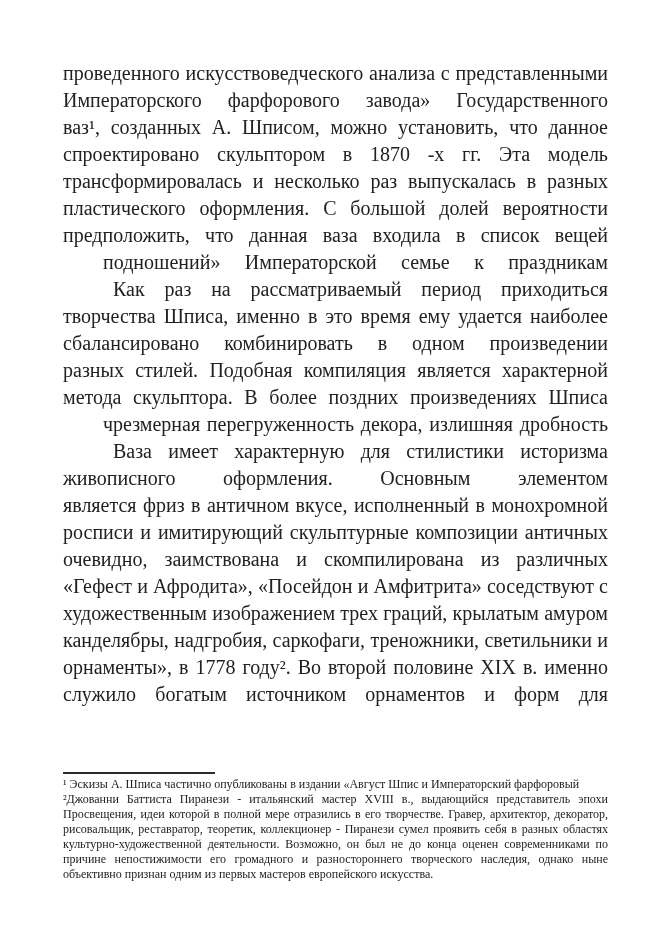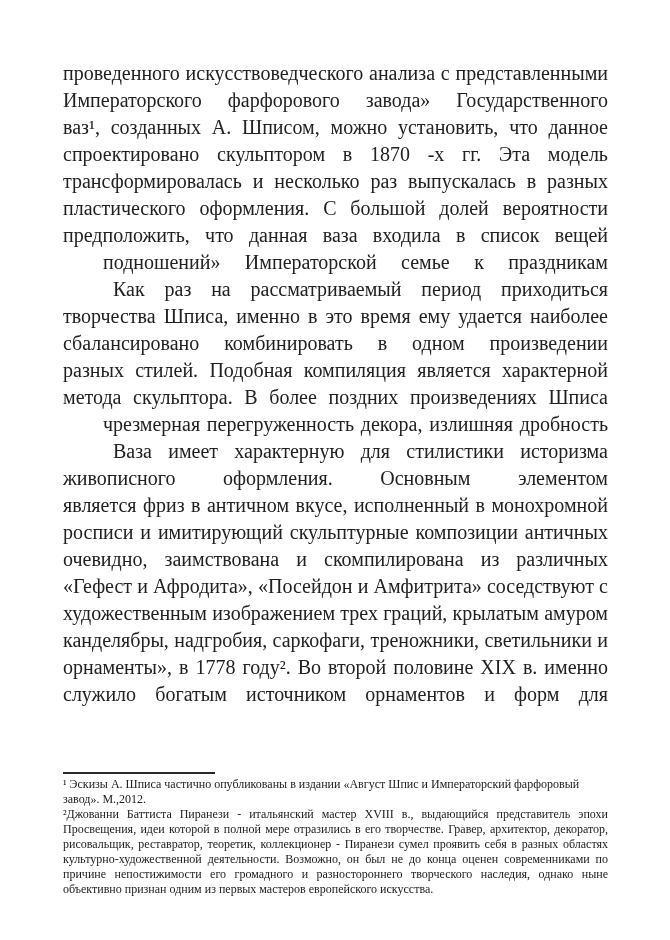--- a/index.html
+++ b/index.html
@@ -91,21 +91,20 @@
         <div class="line">художественным изображением трех граций, крылатым амуром и др. Схожие</div>
         <div class="line">канделябры, надгробия, саркофаги, треножники, светильники и античные</div>
         <div class="line">орнаменты»,  в 1778 году². Во второй половине XIX в. именно это издание</div>
         <div class="line">служило богатым источником орнаментов и форм для скульпторов</div>
       </div>
     </div>
   <div class="footnote-sep"></div>
   <div class="footnotes">
       <div>
         <div class="fline left">¹ Эскизы А. Шписа частично опубликованы в издании «Август Шпис и Императорский фарфоровый</div>
-        <div class="fline left">завод». М.,2012.</div>
       </div>
       <div>
         <div class="fline">²Джованни Баттиста Пиранези - итальянский мастер XVIII в., выдающийся представитель эпохи</div>
         <div class="fline">Просвещения, идеи которой в полной мере отразились в его творчестве. Гравер, архитектор, декоратор,</div>
         <div class="fline">рисовальщик, реставратор, теоретик, коллекционер - Пиранези сумел проявить себя в разных областях</div>
         <div class="fline">культурно-художественной деятельности. Возможно, он был не до конца оценен современниками по</div>
         <div class="fline">причине непостижимости его громадного и разностороннего творческого наследия, однако ныне</div>
         <div class="fline left">объективно признан одним из первых мастеров европейского искусства.</div>
       </div>
     </div>

